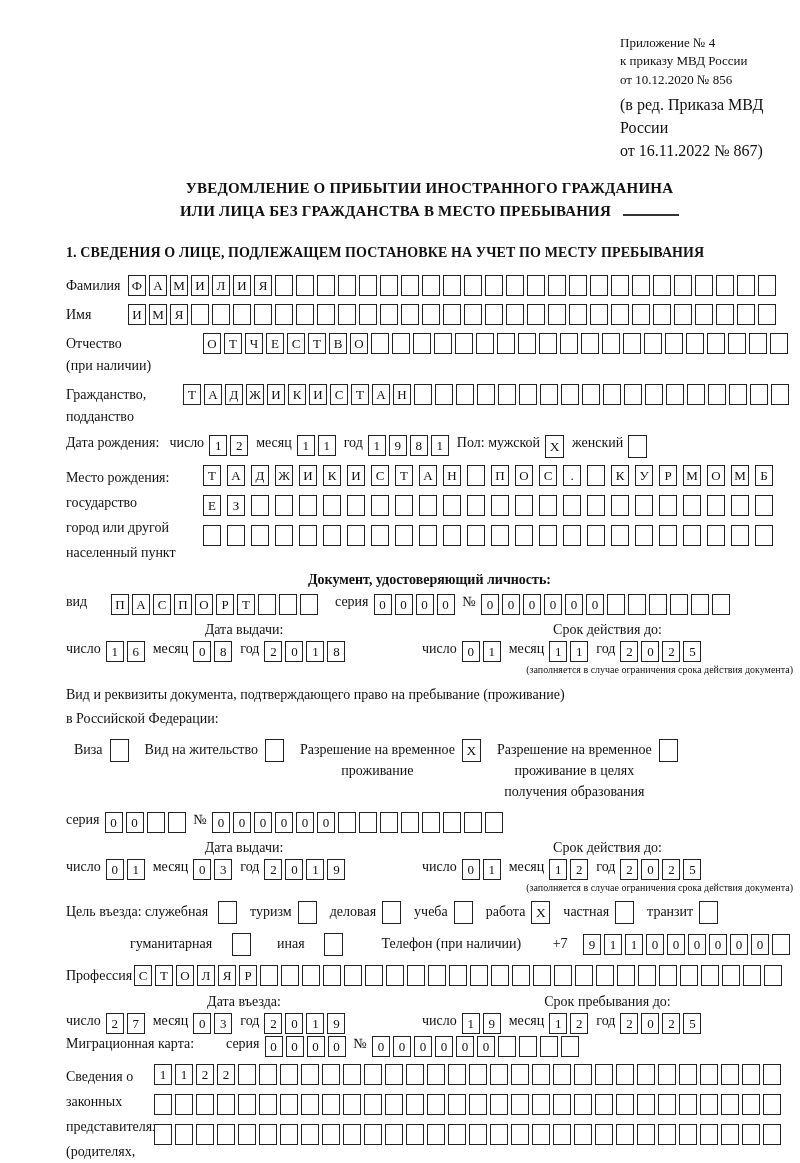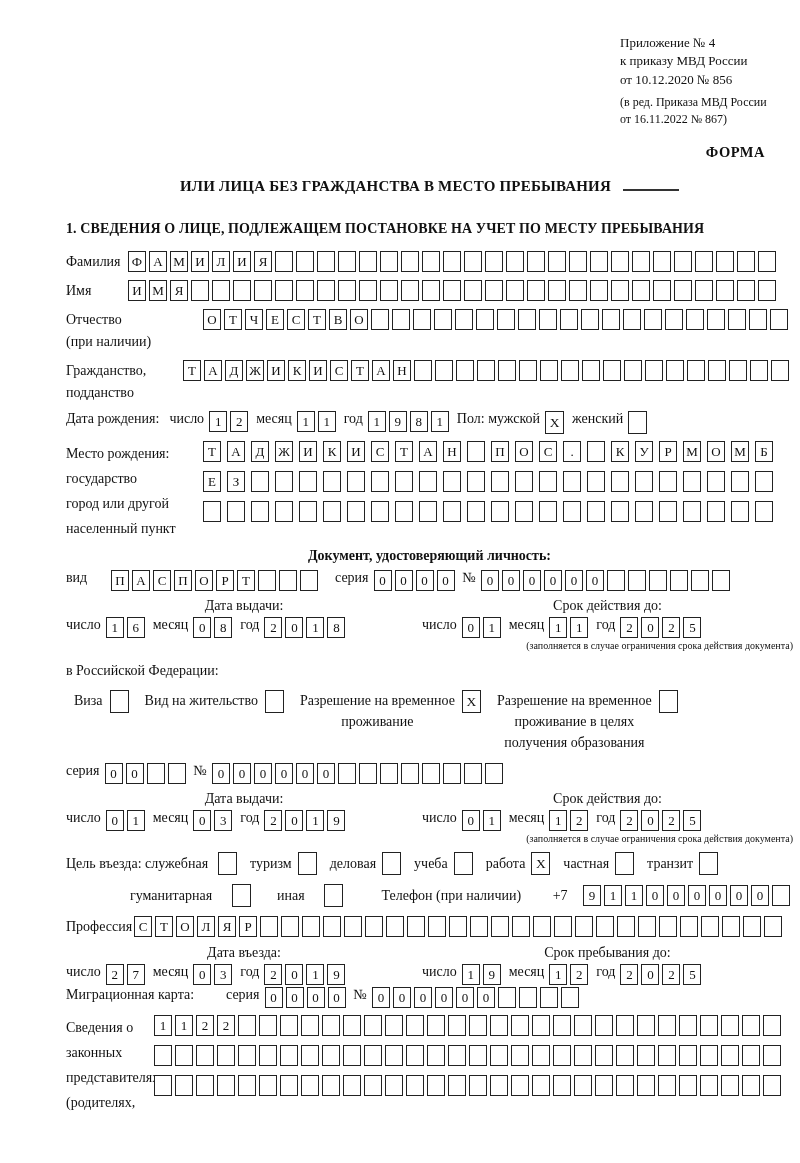--- a/index.html
+++ b/index.html
@@ -1,21 +1,21 @@
 <!DOCTYPE html>
 <html><head>
 <meta charset="utf-8">
 <style>
   html,body{margin:0;padding:0;background:#fff;}
   body{width:800px;height:1163px;overflow:hidden;box-sizing:border-box;
        font-family:"Liberation Serif","DejaVu Serif",serif;color:#111;}
   .sheet{padding:34px 7px 0 66px;box-sizing:border-box;}
   
   .appendix{margin-left:554px;font-size:13px;line-height:1.42;}
-  .amendment{margin-left:554px;font-size:12px;line-height:1.42;margin-top:5px;}
+  .amendment{margin-left:554px;font-size:16px;line-height:1.42;margin-top:5px;}
   .forma{font-weight:bold;font-size:14.5px;text-align:right;padding-right:28px;margin-top:16px;letter-spacing:.5px;}
   .title{font-weight:bold;font-size:15px;text-align:center;line-height:1.55;margin-top:14px;letter-spacing:.2px;}
   .title-underline{display:inline-block;width:56px;border-bottom:2px solid #333;margin-left:12px;}
   .section-heading{font-weight:bold;font-size:14px;margin-top:22px;margin-bottom:14px;letter-spacing:.1px;}
   
   .fieldrow{display:flex;align-items:flex-start;margin-bottom:7px;}
   .flabel{flex-shrink:0;font-size:14px;line-height:22px;}
   .flabel .l2{line-height:22px;}
   .cells{display:inline-flex;flex-wrap:nowrap;}
   .cell{box-sizing:border-box;width:18px;height:21px;border:1.6px solid #222;margin-right:3px;
@@ -52,23 +52,23 @@
 
   <div class="appendix">
     <div>Приложение № 4</div>
     <div>к приказу МВД России</div>
     <div>от 10.12.2020 № 856</div>
   </div>
   <div class="amendment">
     <div>(в ред. Приказа МВД России</div>
     <div>от 16.11.2022 № 867)</div>
   </div>
-  <div class="forma">ФОРМА</div>
 
   <div class="title">
+    <div>УВЕДОМЛЕНИЕ О ПРИБЫТИИ ИНОСТРАННОГО ГРАЖДАНИНА</div>
     <div><span>ИЛИ ЛИЦА БЕЗ ГРАЖДАНСТВА В МЕСТО ПРЕБЫВАНИЯ</span><span class="title-underline"></span></div>
   </div>
 
   <div class="section-heading">1. СВЕДЕНИЯ О ЛИЦЕ, ПОДЛЕЖАЩЕМ ПОСТАНОВКЕ НА УЧЕТ ПО МЕСТУ ПРЕБЫВАНИЯ</div>
 
   <div class="fieldrow">
     <div class="flabel w62">Фамилия</div>
     <div class="cells">
         <span class="cell">Ф</span>
         <span class="cell">А</span>
@@ -411,20 +411,21 @@
             <span class="cell">2</span>
             <span class="cell">0</span>
             <span class="cell">2</span>
             <span class="cell">5</span>
           </span>
       </div>
     </div>
   </div>
   <div class="note-right">(заполняется в случае ограничения срока действия документа)</div>
 
+  <div class="para">Вид и реквизиты документа, подтверждающего право на пребывание (проживание)</div>
   <div class="para">в Российской Федерации:</div>
 
   <div class="opts">
     <div class="opt">
       <span class="olabel">Виза</span>
       <span class="cell cbx"></span>
     </div>
     <div class="opt">
       <span class="olabel">Вид на жительство</span>
       <span class="cell cbx"></span>

